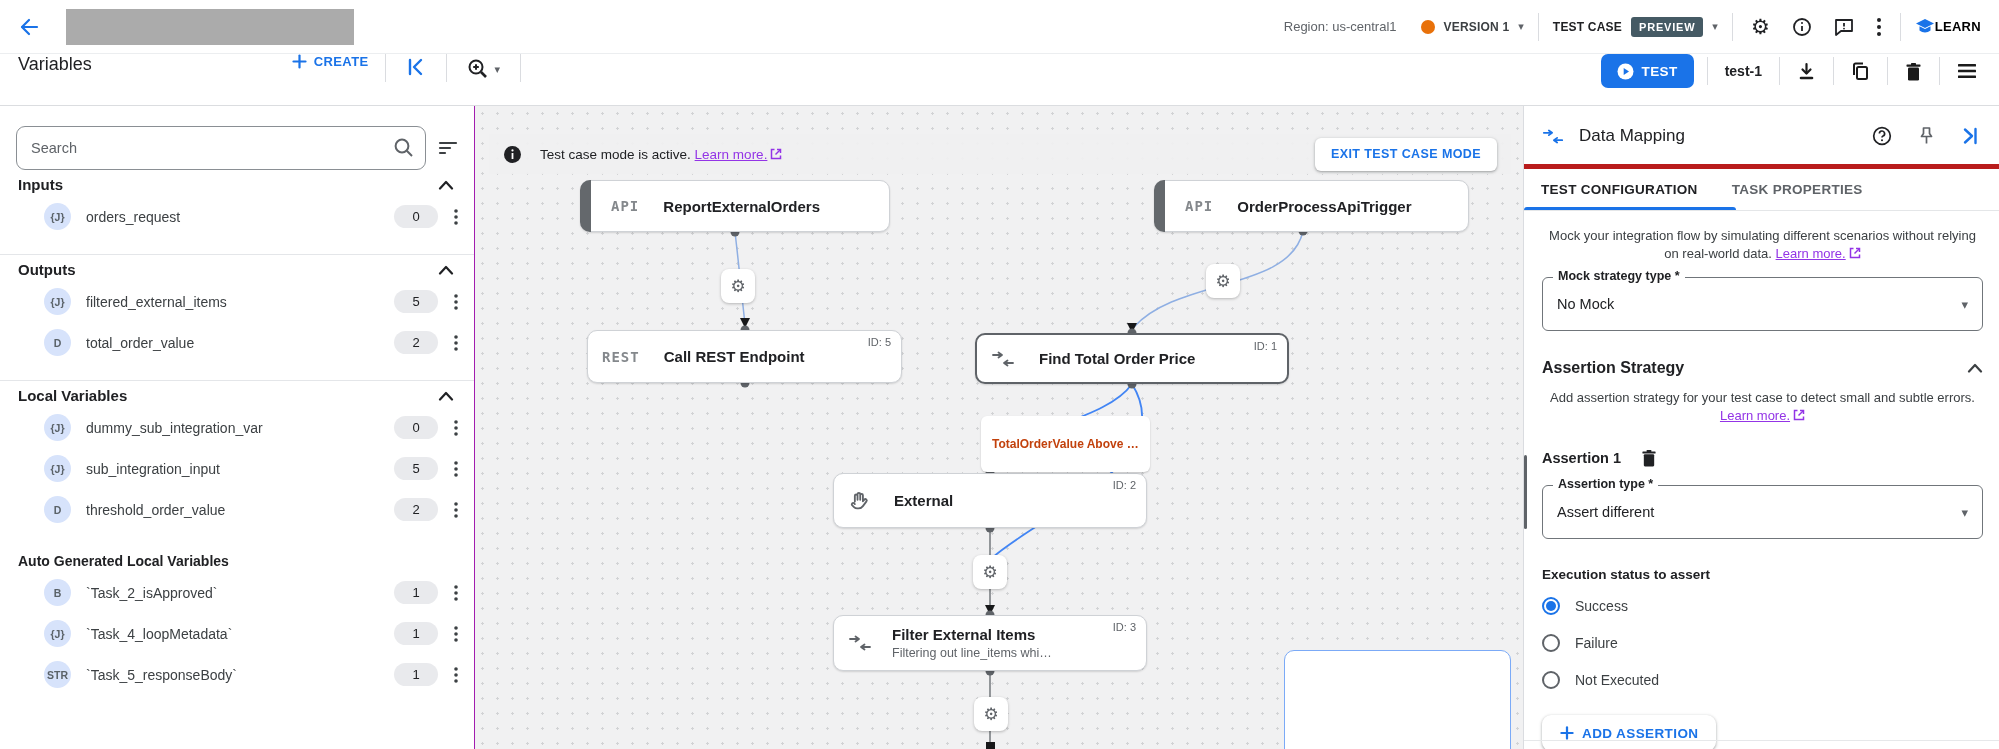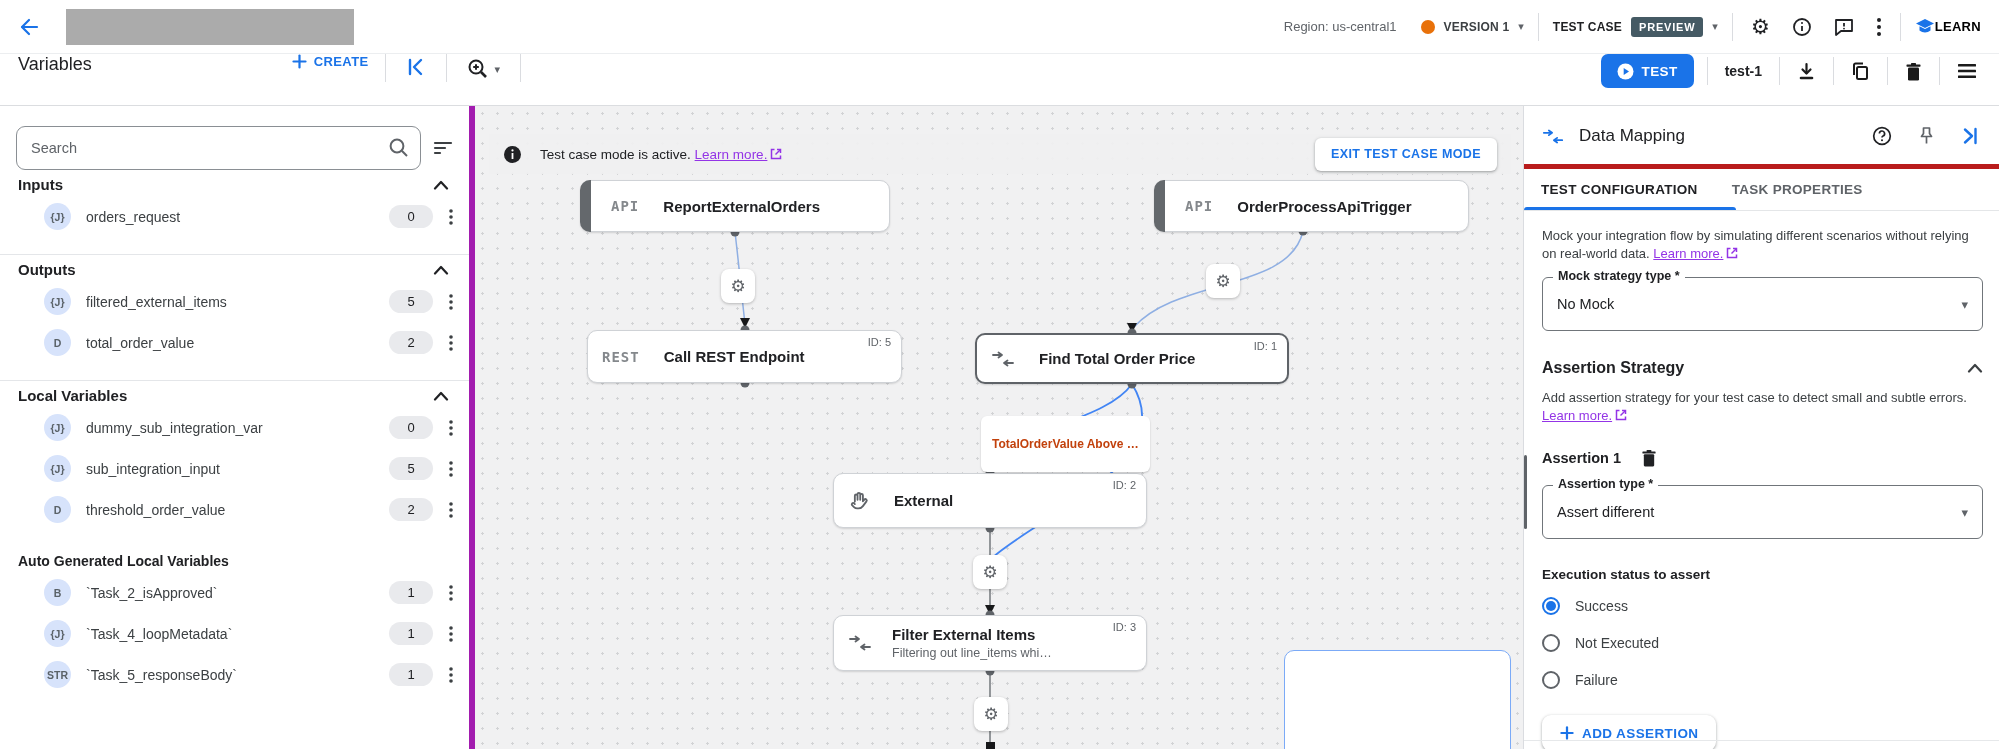--- a/index.html
+++ b/index.html
@@ -37,21 +37,21 @@
   .toolbar-right { margin-left:auto; display:flex; align-items:center; gap:13px; }
   .test-btn { display:inline-flex; align-items:center; gap:8px; background:#1a73e8;
     color:#fff; border:none; border-radius:7px; height:34px; padding:0 16px;
     font-size:13.5px; font-weight:bold; letter-spacing:.4px; cursor:pointer; }
   .test-name { font-size:14px; font-weight:bold; color:#202124; padding:0 4px; }
 
   
   .main { flex:1; display:flex; min-height:0; }
 
   
-  .sidebar { width:475px; flex:0 0 475px; border-right:6px solid #a21caf;
+  .sidebar { width:475px; flex:0 0 475px; border-right:1px solid #a21caf;
     background:#fff; overflow:hidden; }
   .search-row { display:flex; align-items:center; margin:20px 12px 0 16px; gap:8px; }
   .search-box { position:relative; flex:1; }
   .search-box input { width:100%; height:44px; border:1px solid #8a8f94; border-radius:9px;
     font-size:14.5px; padding:0 40px 0 14px; color:#202124; outline:none;
     font-family:inherit; }
   .search-box input::placeholder { color:#5f6368; }
   .search-ic { position:absolute; right:12px; top:11px; }
   .sec-head { display:flex; align-items:center; justify-content:space-between;
     padding:0 20px 0 18px; margin-top:6px; }
@@ -118,21 +118,21 @@
   .p-title { font-size:17px; color:#202124; margin-left:15px; flex:1; }
   .p-head .icon-btn { margin-left:18px; color:#3c4043; }
   .tabs { display:flex; border-bottom:1px solid #e4e6e8; position:relative; height:42px; }
   .tab { display:flex; align-items:center; padding:0 17px; font-size:13.5px;
     letter-spacing:.3px; font-weight:bold; cursor:pointer; }
   .tab.active { color:#202124; }
   .tab.inactive { color:#5f6368; }
   .tab-underline { position:absolute; left:0; bottom:0; width:212px; height:3px;
     background:#1a73e8; border-radius:3px 3px 0 0; }
   .p-body { padding:16px 16px 0 18px; }
-  .p-desc { font-size:13px; line-height:18px; color:#3c4043; }
+  .p-desc { font-size:13px; line-height:18px; color:#3c4043;text-align:center; }
   .select-field { position:relative; border:1px solid #70757a; border-radius:6px;
     height:54px; margin-top:14px; display:flex; align-items:center; cursor:pointer; }
   .select-label { position:absolute; top:-9px; left:10px; background:#fff; padding:0 5px;
     font-size:12.5px; font-weight:bold; color:#202124; }
   .select-value { font-size:14.5px; color:#202124; padding-left:14px; }
   .select-caret { margin-left:auto; padding-right:14px; color:#5f6368; font-size:13px; }
   .sec-row { display:flex; align-items:center; justify-content:space-between; }
   .assert-head { font-size:16px; color:#202124; }
   .assert-desc { margin-top:12px; }
   .assertion-row { display:flex; align-items:center; gap:16px; margin-top:20px; }
@@ -649,25 +649,25 @@
         <div class="status-label">Execution status to assert</div>
 
         <div class="radio-row">
           <span class="radio on">
               <i></i>
             </span>
           <span class="radio-label">Success</span>
         </div>
         <div class="radio-row">
           <span class="radio"></span>
-          <span class="radio-label">Not Executed</span>
+          <span class="radio-label">Failure</span>
         </div>
         <div class="radio-row">
           <span class="radio"></span>
-          <span class="radio-label">Failure</span>
+          <span class="radio-label">Not Executed</span>
         </div>
 
         <button class="add-btn">
           <svg width="14" height="14" viewBox="0 0 15 15" stroke="#1a73e8" stroke-width="2.4" stroke-linecap="round">
               <line x1="7.5" y1="1.5" x2="7.5" y2="13.5"></line>
               <line x1="1.5" y1="7.5" x2="13.5" y2="7.5"></line>
             </svg>
           <span>ADD ASSERTION</span>
         </button>
       </div>

